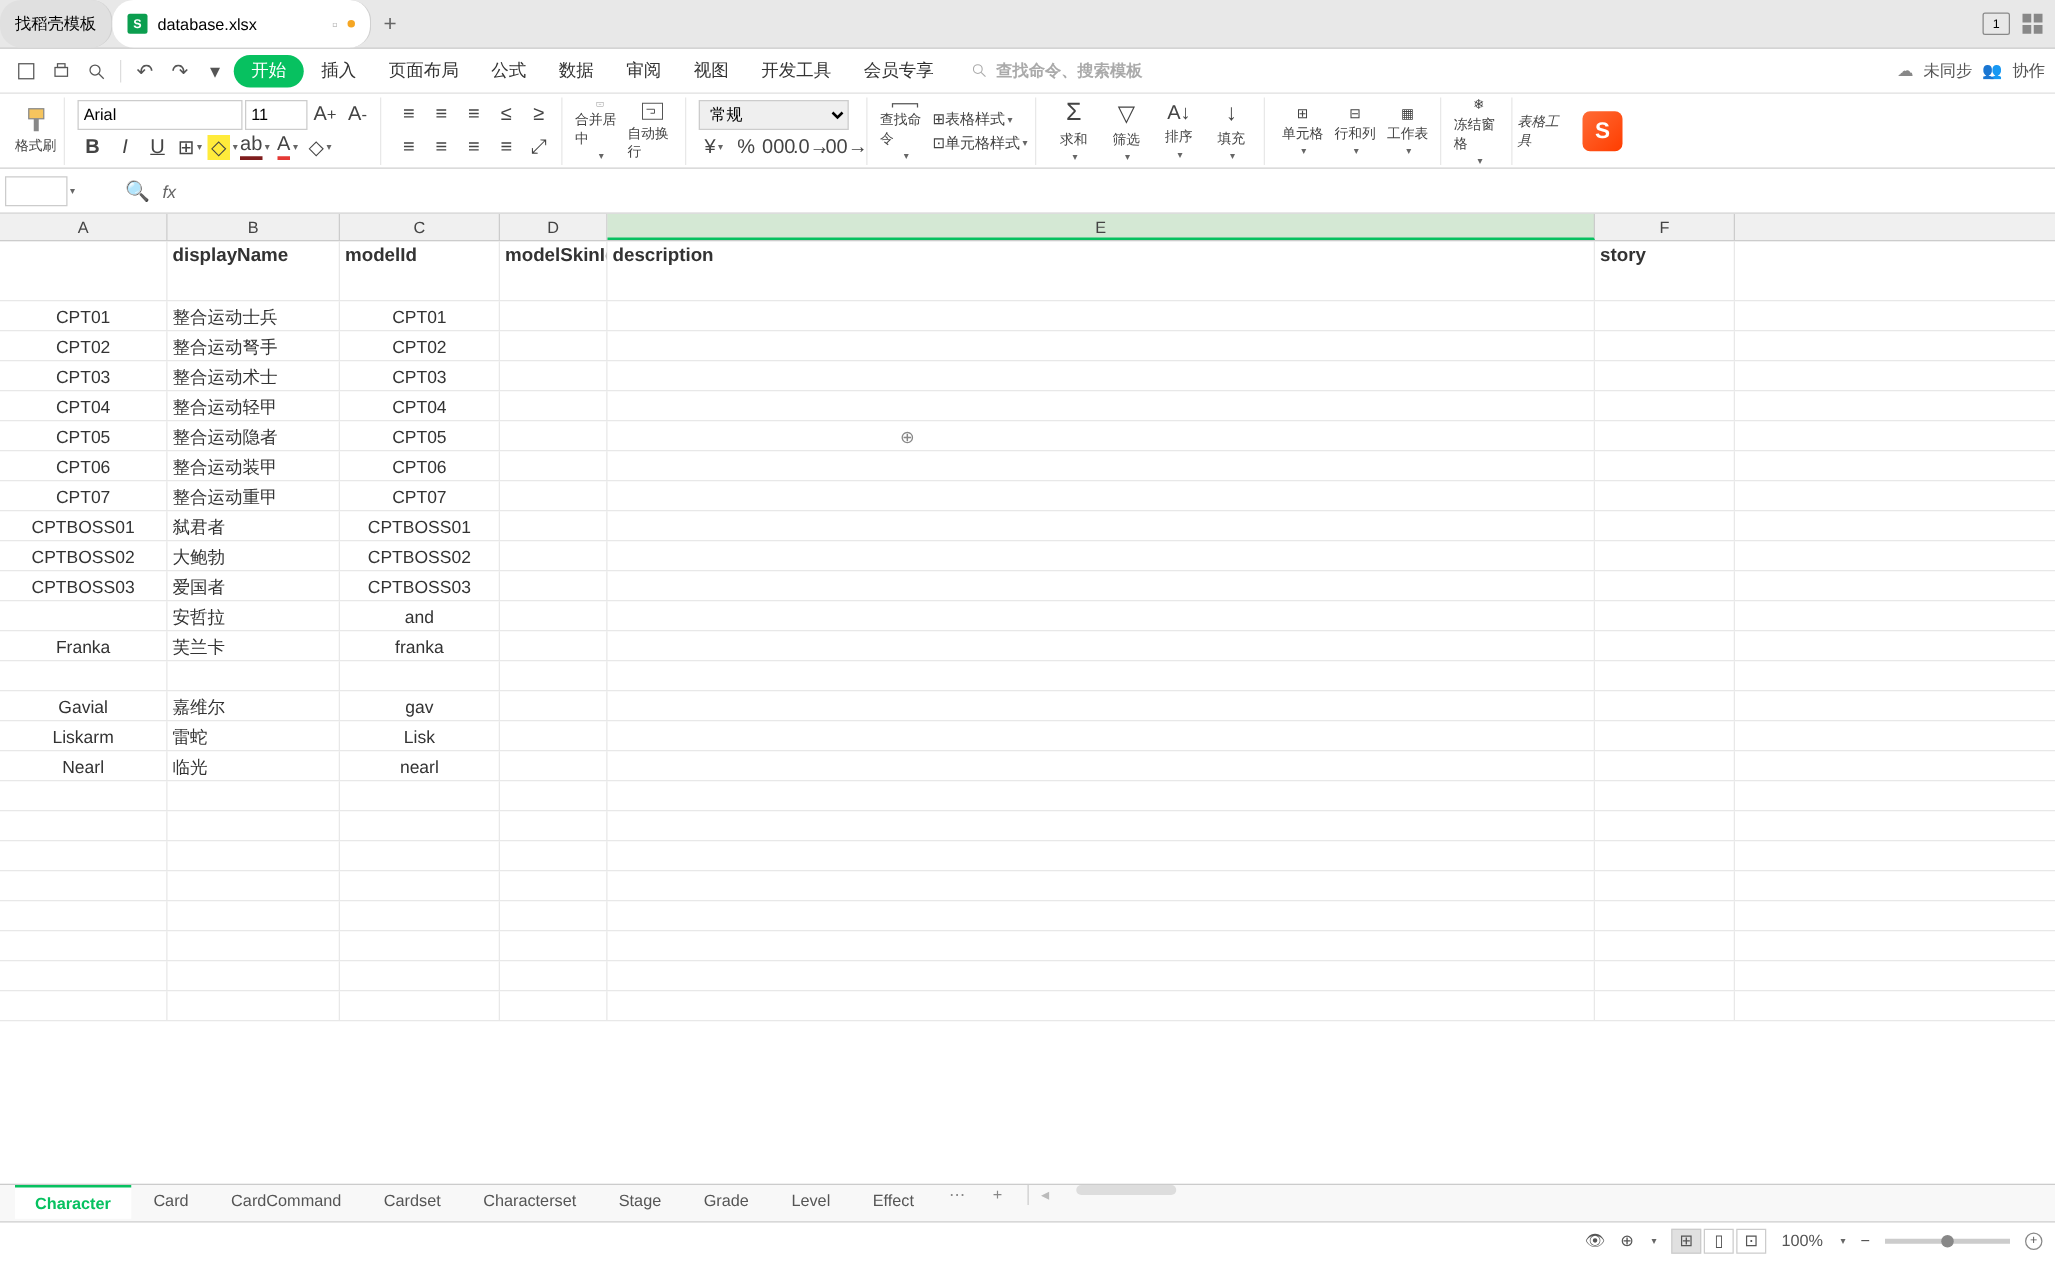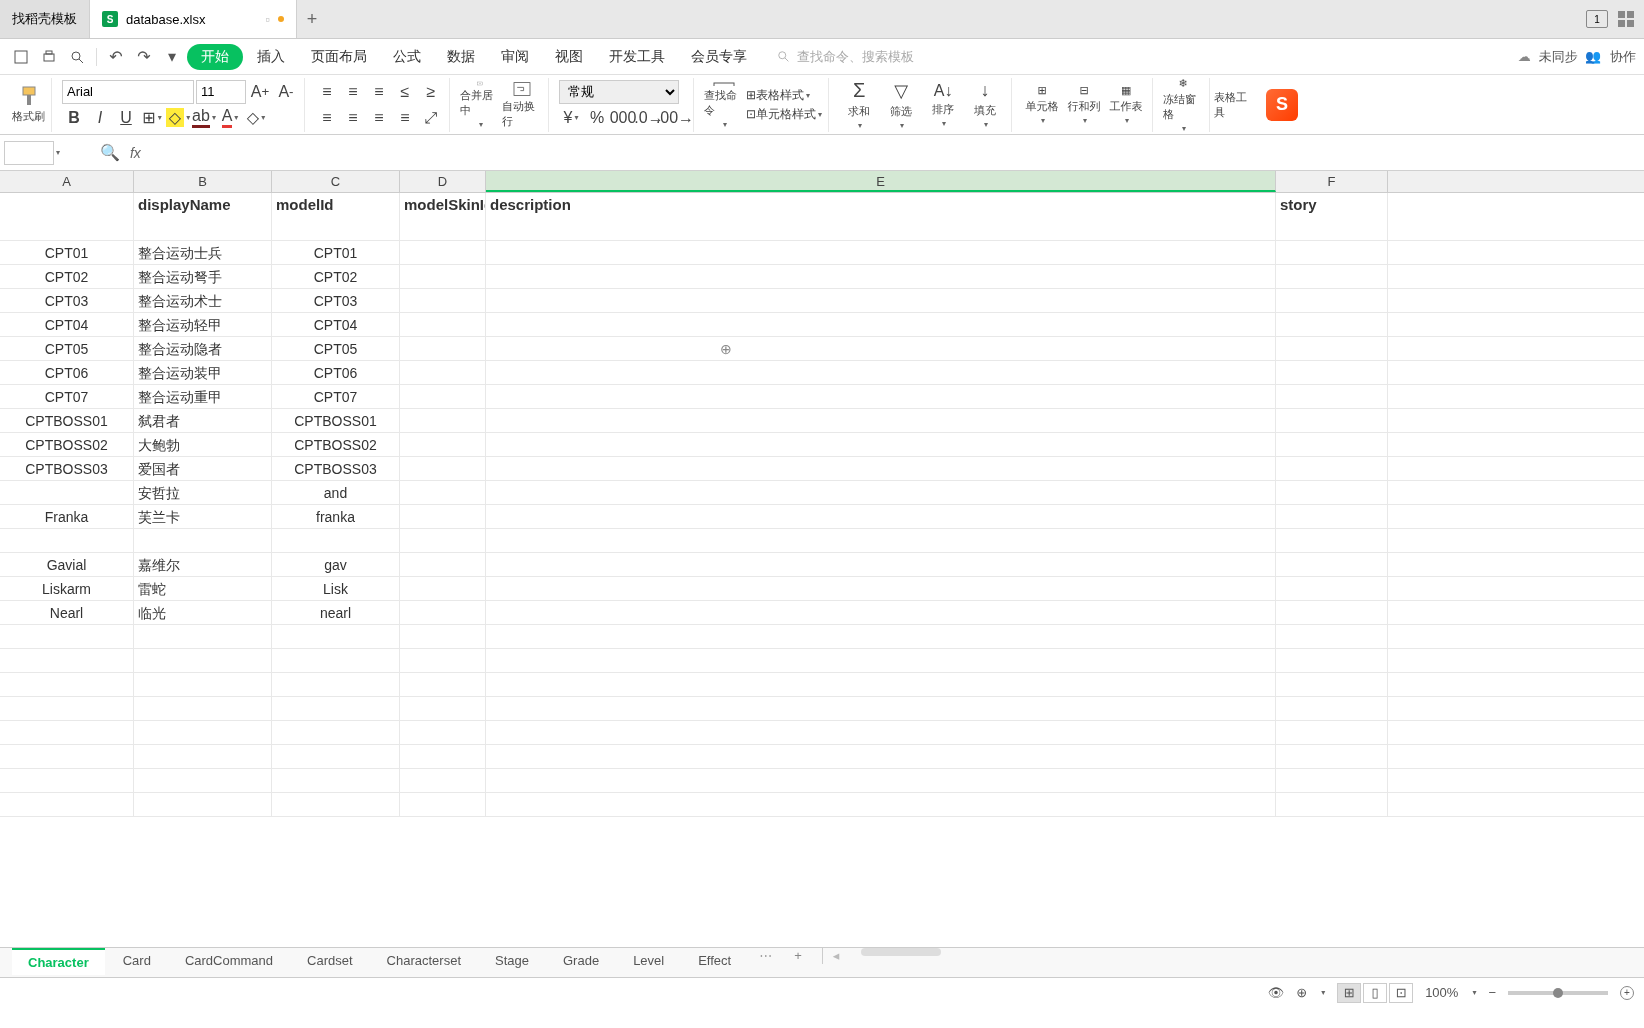--- a/index.html
+++ b/index.html
@@ -1,37 +1,37 @@
 <!DOCTYPE html>
 <html><head>
 <meta charset="utf-8">
 <style>
 * { margin: 0; padding: 0; box-sizing: border-box; font-family: "Microsoft YaHei", Arial, sans-serif; }
 body { background: #fff; overflow: hidden; width: 1644px; height: 1028px; }
 
 
 .titlebar { height: 39px; background: #e8e8e8; display: flex; align-items: center; border-bottom: 1px solid #ccc; }
-.tab { height: 38px; display: flex; align-items: center; padding: 0 12px; font-size: 13px; border-right: 1px solid #d0d0d0; cursor: pointer; }
+.tab { height: 38px; display: flex; align-items: center; padding: 0 12px; font-size: 13px; border-right: 1px solid #d0d0d0; cursor: pointer; border-radius: 17px; }
 .tab.inactive { background: #e0e0e0; }
 .tab.active { background: #fff; }
 .tab-icon { width: 16px; height: 16px; background: #0b9e4f; border-radius: 2px; margin-right: 8px; display: flex; align-items: center; justify-content: center; color: #fff; font-size: 10px; font-weight: bold; }
 .tab-dot { width: 6px; height: 6px; background: #f5a623; border-radius: 50%; margin-left: 8px; }
 .tab-plus { width: 30px; text-align: center; color: #666; font-size: 18px; }
 .title-right { margin-left: auto; display: flex; align-items: center; gap: 10px; padding-right: 10px; }
 .title-right-icon { width: 22px; height: 18px; border: 1px solid #888; border-radius: 2px; display: flex; align-items: center; justify-content: center; font-size: 10px; }
 .grid-icon { display: grid; grid-template-columns: 1fr 1fr; gap: 2px; width: 16px; height: 16px; }
 .grid-icon div { background: #888; }
 
 
 .menubar { height: 36px; display: flex; align-items: center; padding: 0 8px; gap: 2px; border-bottom: 1px solid #e0e0e0; }
 .menu-icon-btn { width: 26px; height: 26px; display: flex; align-items: center; justify-content: center; color: #555; cursor: pointer; }
 .menu-sep { width: 1px; height: 18px; background: #ddd; margin: 0 4px; }
 .menu-tab { padding: 6px 12px; font-size: 14px; color: #333; cursor: pointer; }
 .menu-tab.active { background: #07c160; color: #fff; border-radius: 14px; padding: 4px 14px; }
-.search-box { display: flex; align-items: center; margin-left: 16px; color: #aaa; font-size: 13px; }
+.search-box { display: flex; align-items: center; margin-left: 16px; color: #aaa; font-size: 13px; font-weight: bold; }
 .search-box svg { margin-right: 6px; }
 .menu-right { margin-left: auto; display: flex; align-items: center; gap: 8px; font-size: 13px; color: #555; }
 .cloud-icon { color: #888; }
 
 
 .ribbon { height: 60px; display: flex; align-items: center; padding: 0 6px; border-bottom: 1px solid #d0d0d0; gap: 4px; }
 .ribbon-group { display: flex; align-items: center; gap: 2px; padding: 0 6px; border-right: 1px solid #e8e8e8; height: 54px; }
 .ribbon-group.stacked { flex-direction: column; justify-content: center; font-size: 11px; color: #444; }
 .ribbon-btn { width: 24px; height: 24px; display: flex; align-items: center; justify-content: center; cursor: pointer; color: #444; }
 .ribbon-large { width: 40px; height: 48px; display: flex; flex-direction: column; align-items: center; justify-content: center; font-size: 11px; color: #444; cursor: pointer; gap: 2px; }
@@ -303,21 +303,21 @@
         <span class="dropdown-arrow">▾</span>
       </div>
   </div>
   <div class="ribbon-group">
     <div class="ribbon-large">
         <span>❄</span>
         <span>冻结窗格</span>
         <span class="dropdown-arrow">▾</span>
       </div>
   </div>
-  <div class="ribbon-large" style="font-size:11px;">
+  <div class="ribbon-large" style="font-size:11px;font-style:italic;">
       <span>表格工具</span>
     </div>
   <div class="orange-s">S</div>
 </div>
 
 <div class="formula-bar">
   <input class="name-box" style="">
   <span class="dropdown-arrow" style="margin-left:2px;">▾</span>
   <div class="fx-area">
     <span>🔍</span>

